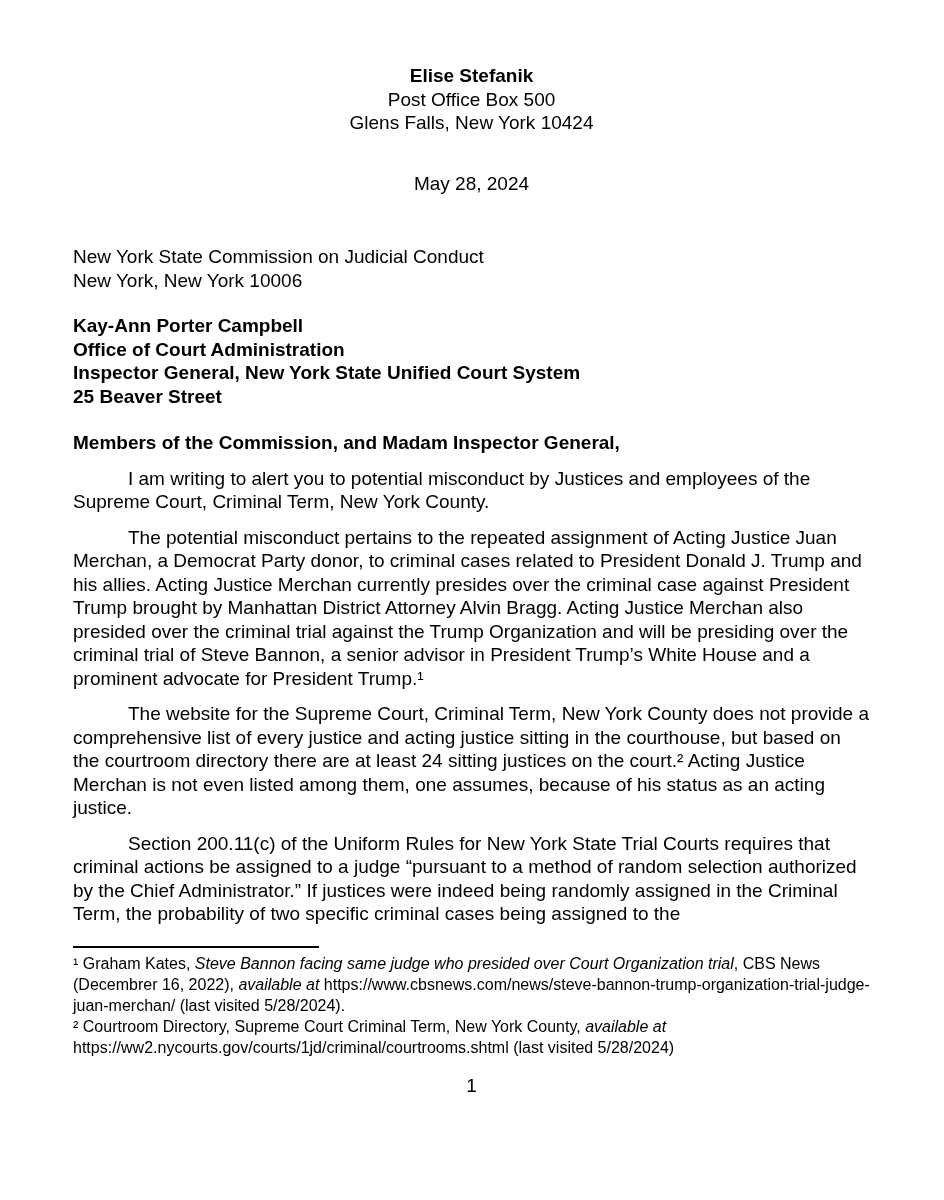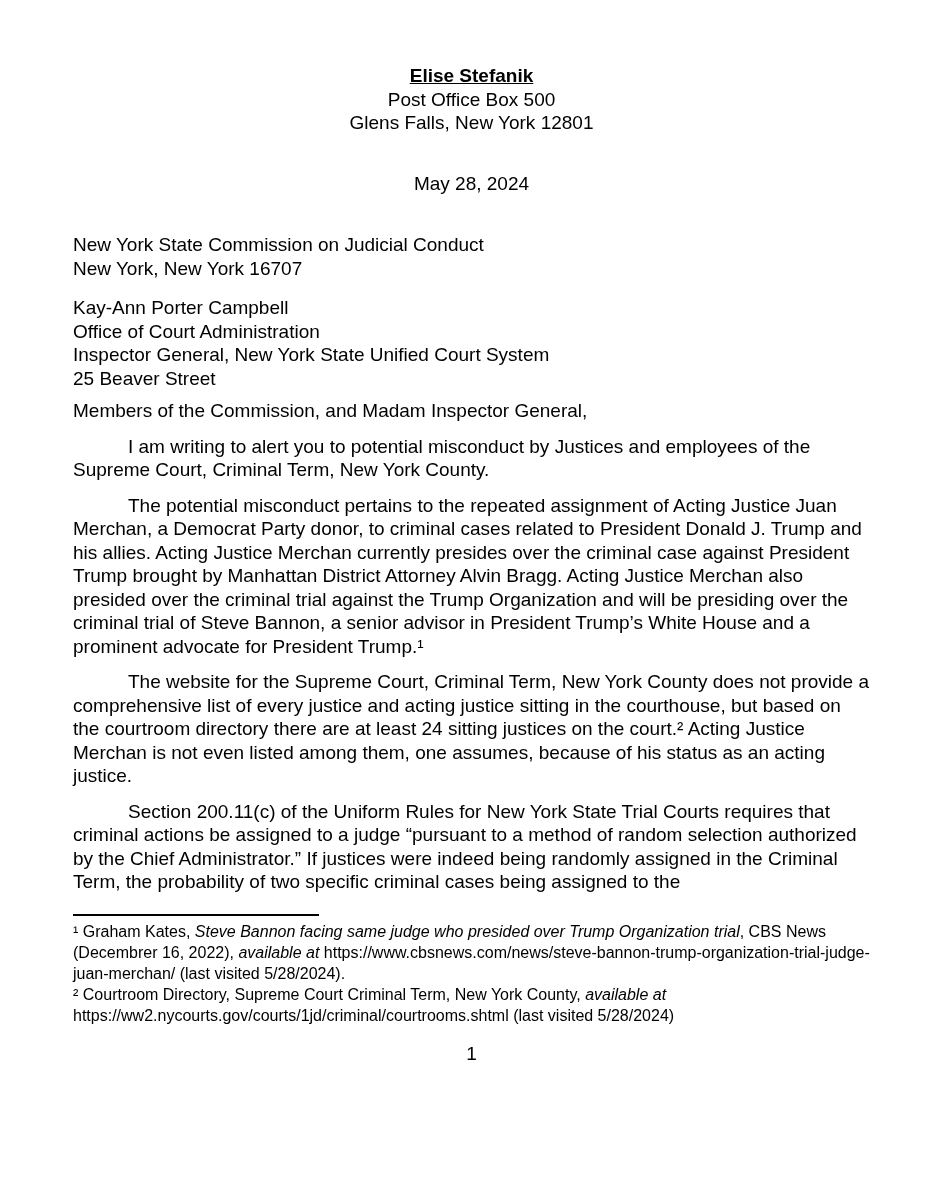--- a/index.html
+++ b/index.html
@@ -14,25 +14,25 @@
     height: 1200px;
     background: #ffffff;
     color: #000000;
     font-family: "Liberation Sans", sans-serif;
     font-size: 19px;
     line-height: 23.5px;
     padding: 64px 74px 0 73px;
     overflow: hidden;
   }
   .center { text-align: center; }
-  .bold { font-weight: bold; text-decoration: underline; }
+  .bold { font-weight: bold; }
   .date-line { text-align: center; margin-top: 37px; }
-  .addr-1 { margin-top: 38px; }
-  .addr-2 { margin-top: 16px; }
-  .salutation { margin-top: 9px; }
+  .addr-1 { margin-top: 50px; }
+  .addr-2 { margin-top: 22px; font-weight: bold; }
+  .salutation { margin-top: 23px; font-weight: bold; }
   .para { margin: 12px 0 0 0; text-indent: 55px; }
   .fn-rule {
     margin-top: 20px;
     width: 246px;
     height: 0;
     border-top: 2px solid #000000;
   }
   .fn-area { margin-top: 5px; }
   .fn {
     font-size: 16px;
@@ -43,46 +43,46 @@
   .page-number { text-align: center; margin-top: 16px; }
 </style>
 </head>
 <body>
 
 <div class="page">
 
   <div class="center">
     <div class="bold">Elise Stefanik</div>
     <div>Post Office Box 500</div>
-    <div>Glens Falls, New York 12801</div>
+    <div>Glens Falls, New York 10424</div>
   </div>
 
   <div class="date-line">May 28, 2024</div>
 
   <div class="addr-1">
     <div>New York State Commission on Judicial Conduct</div>
-    <div>New York, New York 16707</div>
+    <div>New York, New York 10006</div>
   </div>
 
   <div class="addr-2">
     <div>Kay-Ann Porter Campbell</div>
     <div>Office of Court Administration</div>
     <div>Inspector General, New York State Unified Court System</div>
     <div>25 Beaver Street</div>
   </div>
 
   <div class="salutation">Members of the Commission, and Madam Inspector General,</div>
 
   <p class="para">I am writing to alert you to potential misconduct by Justices and employees of the Supreme Court, Criminal Term, New York County.</p>
   <p class="para">The potential misconduct pertains to the repeated assignment of Acting Justice Juan Merchan, a Democrat Party donor, to criminal cases related to President Donald J. Trump and his allies. Acting Justice Merchan currently presides over the criminal case against President Trump brought by Manhattan District Attorney Alvin Bragg. Acting Justice Merchan also presided over the criminal trial against the Trump Organization and will be presiding over the criminal trial of Steve Bannon, a senior advisor in President Trump’s White House and a prominent advocate for President Trump.¹</p>
   <p class="para">The website for the Supreme Court, Criminal Term, New York County does not provide a comprehensive list of every justice and acting justice sitting in the courthouse, but based on the courtroom directory there are at least 24 sitting justices on the court.² Acting Justice Merchan is not even listed among them, one assumes, because of his status as an acting justice.</p>
   <p class="para">Section 200.11(c) of the Uniform Rules for New York State Trial Courts requires that criminal actions be assigned to a judge “pursuant to a method of random selection authorized by the Chief Administrator.” If justices were indeed being randomly assigned in the Criminal Term, the probability of two specific criminal cases being assigned to the</p>
 
   <div class="fn-rule"></div>
 
   <div class="fn-area">
-    <div class="fn"><span>¹ Graham Kates, </span><span class="i">Steve Bannon facing same judge who presided over Trump Organization trial</span><span>, CBS News (Decembrer 16, 2022), </span><span class="i">available at</span><span> https://www.cbsnews.com/news/steve-bannon-trump-organization-trial-judge-juan-merchan/ (last visited 5/28/2024).</span></div>
+    <div class="fn"><span>¹ Graham Kates, </span><span class="i">Steve Bannon facing same judge who presided over Court Organization trial</span><span>, CBS News (Decembrer 16, 2022), </span><span class="i">available at</span><span> https://www.cbsnews.com/news/steve-bannon-trump-organization-trial-judge-juan-merchan/ (last visited 5/28/2024).</span></div>
     <div class="fn"><span>² Courtroom Directory, Supreme Court Criminal Term, New York County, </span><span class="i">available at</span><span> https://ww2.nycourts.gov/courts/1jd/criminal/courtrooms.shtml (last visited 5/28/2024)</span></div>
   </div>
 
   <div class="page-number">1</div>
 
 </div>
 
 </body></html>

